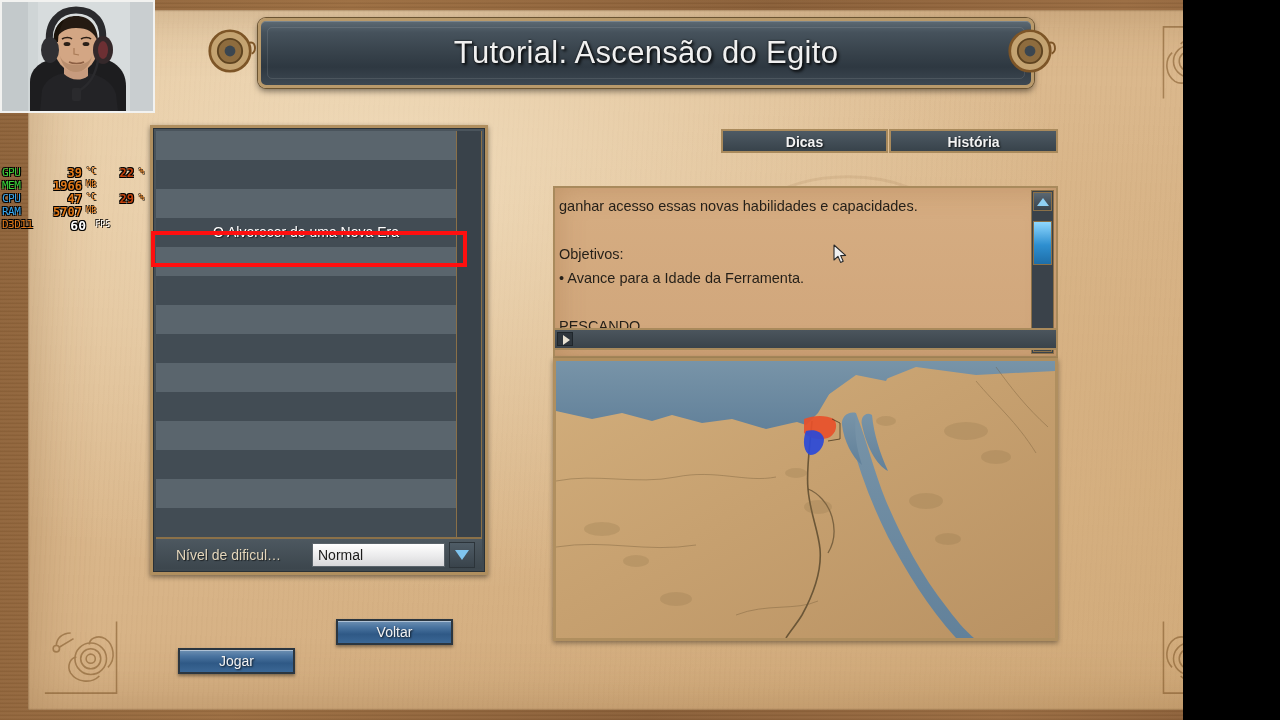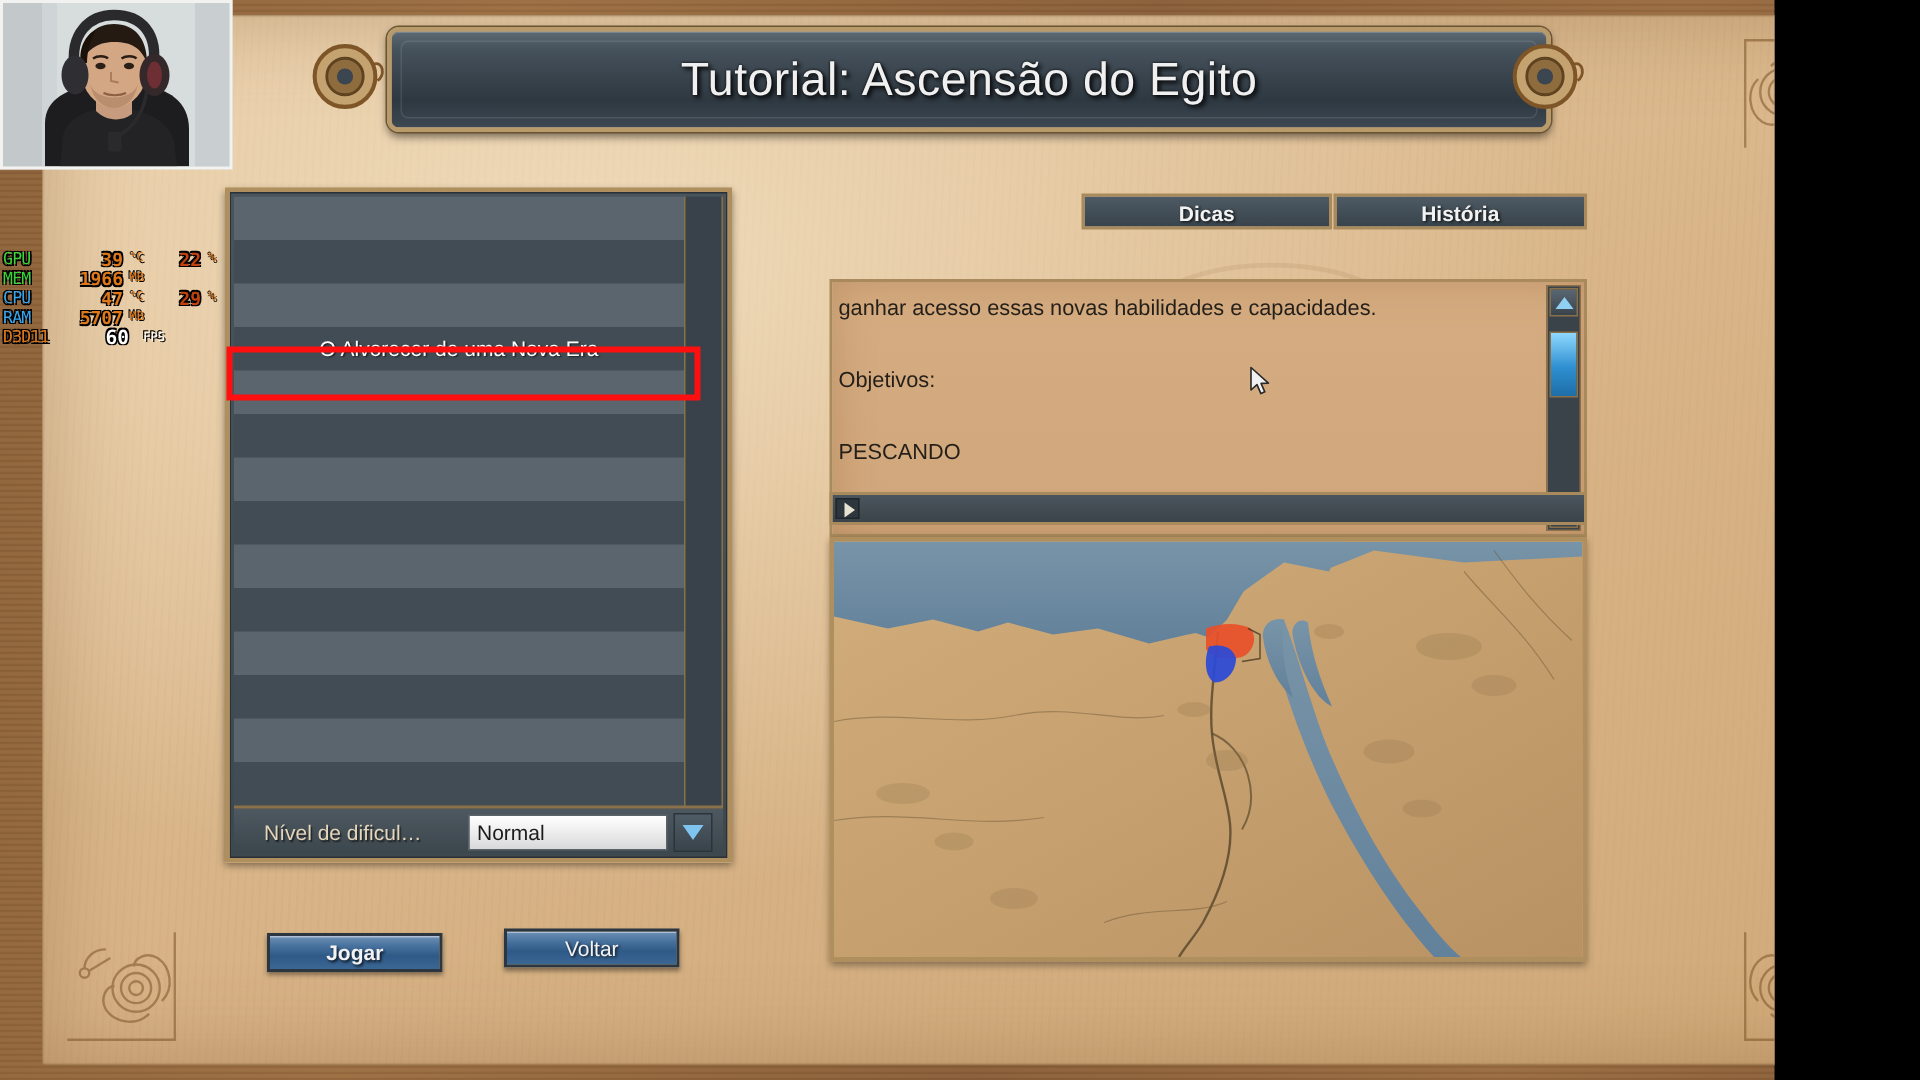--- a/index.html
+++ b/index.html
@@ -110,21 +110,21 @@
 
   
   .gbtn{
     position:absolute;height:26px;width:117px;
     background:linear-gradient(180deg,#6f91b3 0%,#4a74a0 28%,#2f5986 60%,#3b6795 100%);
     border:2px solid #2b3640;box-sizing:border-box;
     box-shadow:inset 0 1px 0 rgba(255,255,255,.45), 0 2px 3px rgba(0,0,0,.4);
     font-size:14px;color:#f2f2f2;text-align:center;line-height:22px;
     text-shadow:1px 1px 2px rgba(0,0,0,.8);
   }
-  .btn-play{left:178px;top:622px;font-weight:bold;}
+  .btn-play{left:178px;top:648px;}
   .btn-back{left:336px;top:619px;}
 
   
   .tabs{position:absolute;left:553px;top:129px;width:505px;height:24px;}
   .tab{
     position:absolute;top:0;height:24px;line-height:23px;text-align:center;
     font-size:14px;font-weight:bold;box-sizing:border-box;
   }
   .tab.inactive{
     background:linear-gradient(180deg,#4e5a64,#38434b);
@@ -351,20 +351,21 @@
   <div class="tabs">
     <div class="tab tab2 inactive">Dicas</div>
     <div class="tab tab3 inactive">História</div>
   </div>
 
   <div class="text-panel">
     <div class="text-body" id="instr-body">
         <p>ganhar acesso essas novas habilidades e capacidades.</p>
         <p>&nbsp;</p>
         <p>Objetivos:</p>
+        <p>• Avance para a Idade da Ferramenta.</p>
         <p>&nbsp;</p>
         <p>PESCANDO</p>
       </div>
     <div class="vscroll">
       <div class="sc-btn sc-up">
           <i></i>
         </div>
       <div class="sc-thumb" style="top: 29.9px;"></div>
       <div class="sc-btn sc-dn">
           <i></i>

